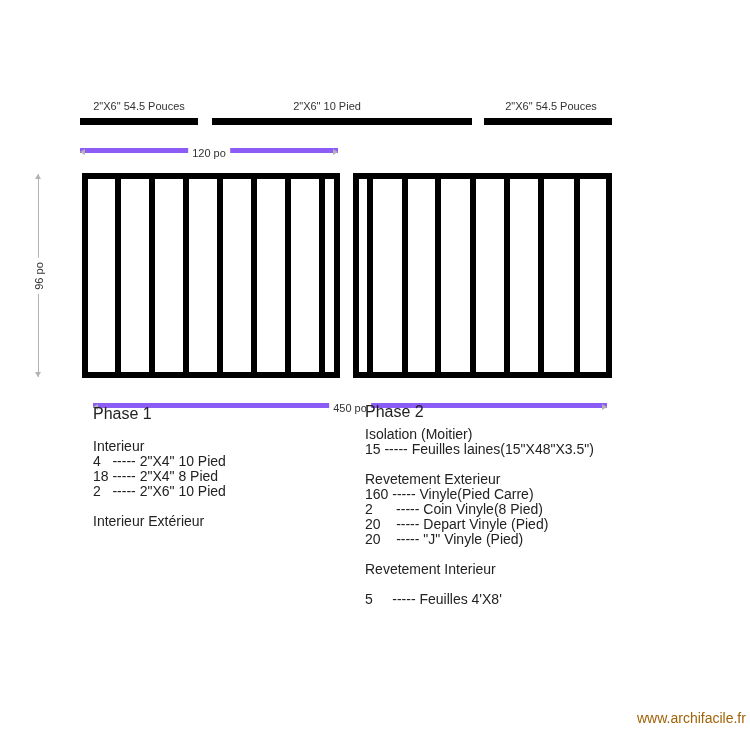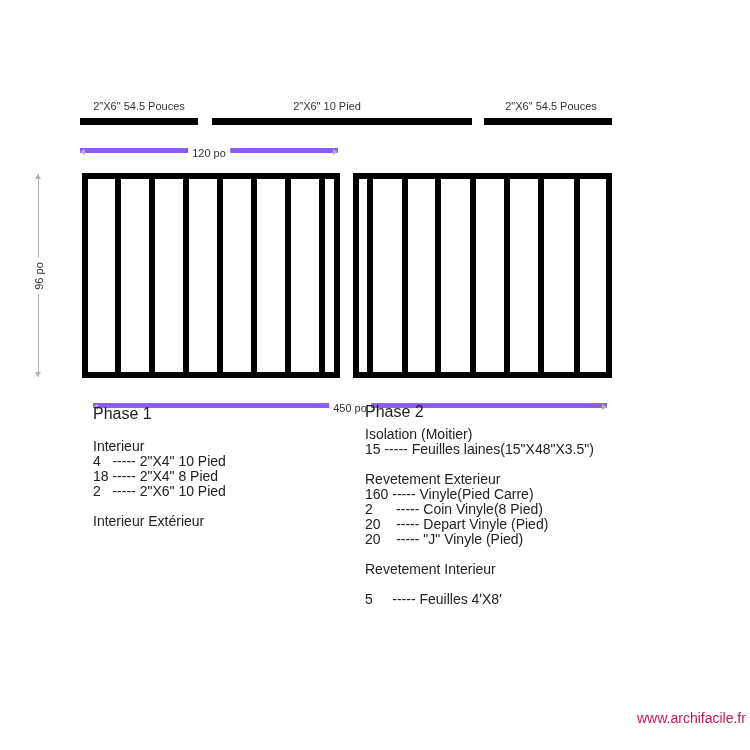--- a/index.html
+++ b/index.html
@@ -61,21 +61,21 @@
   .phase-title { position:absolute; font-size:16px; color:#222; white-space:pre; }
   .phase-1-title { left:93px;  top:405px; }
   .phase-2-title { left:365px; top:403px; }
   .phase-lines { position:absolute; font-size:14px; line-height:15px;
     color:#222; white-space:pre; }
   .phase-1-lines { left:93px;  top:439px; }
   .phase-2-lines { left:365px; top:427px; }
   .tline { min-height:15px; }
 
   
-  .watermark { position:absolute; left:637px; top:710px; font-size:14px; color:#be185d; }
+  .watermark { position:absolute; left:637px; top:710px; font-size:14px; color:#a16207; }
 </style>
 </head>
 <body>
 
 <div id="canvas">
 
   <div class="bar-label bar-label-1">2"X6" 54.5 Pouces</div>
   <div class="bar-label bar-label-2">2"X6" 10 Pied</div>
   <div class="bar-label bar-label-3">2"X6" 54.5 Pouces</div>
 

